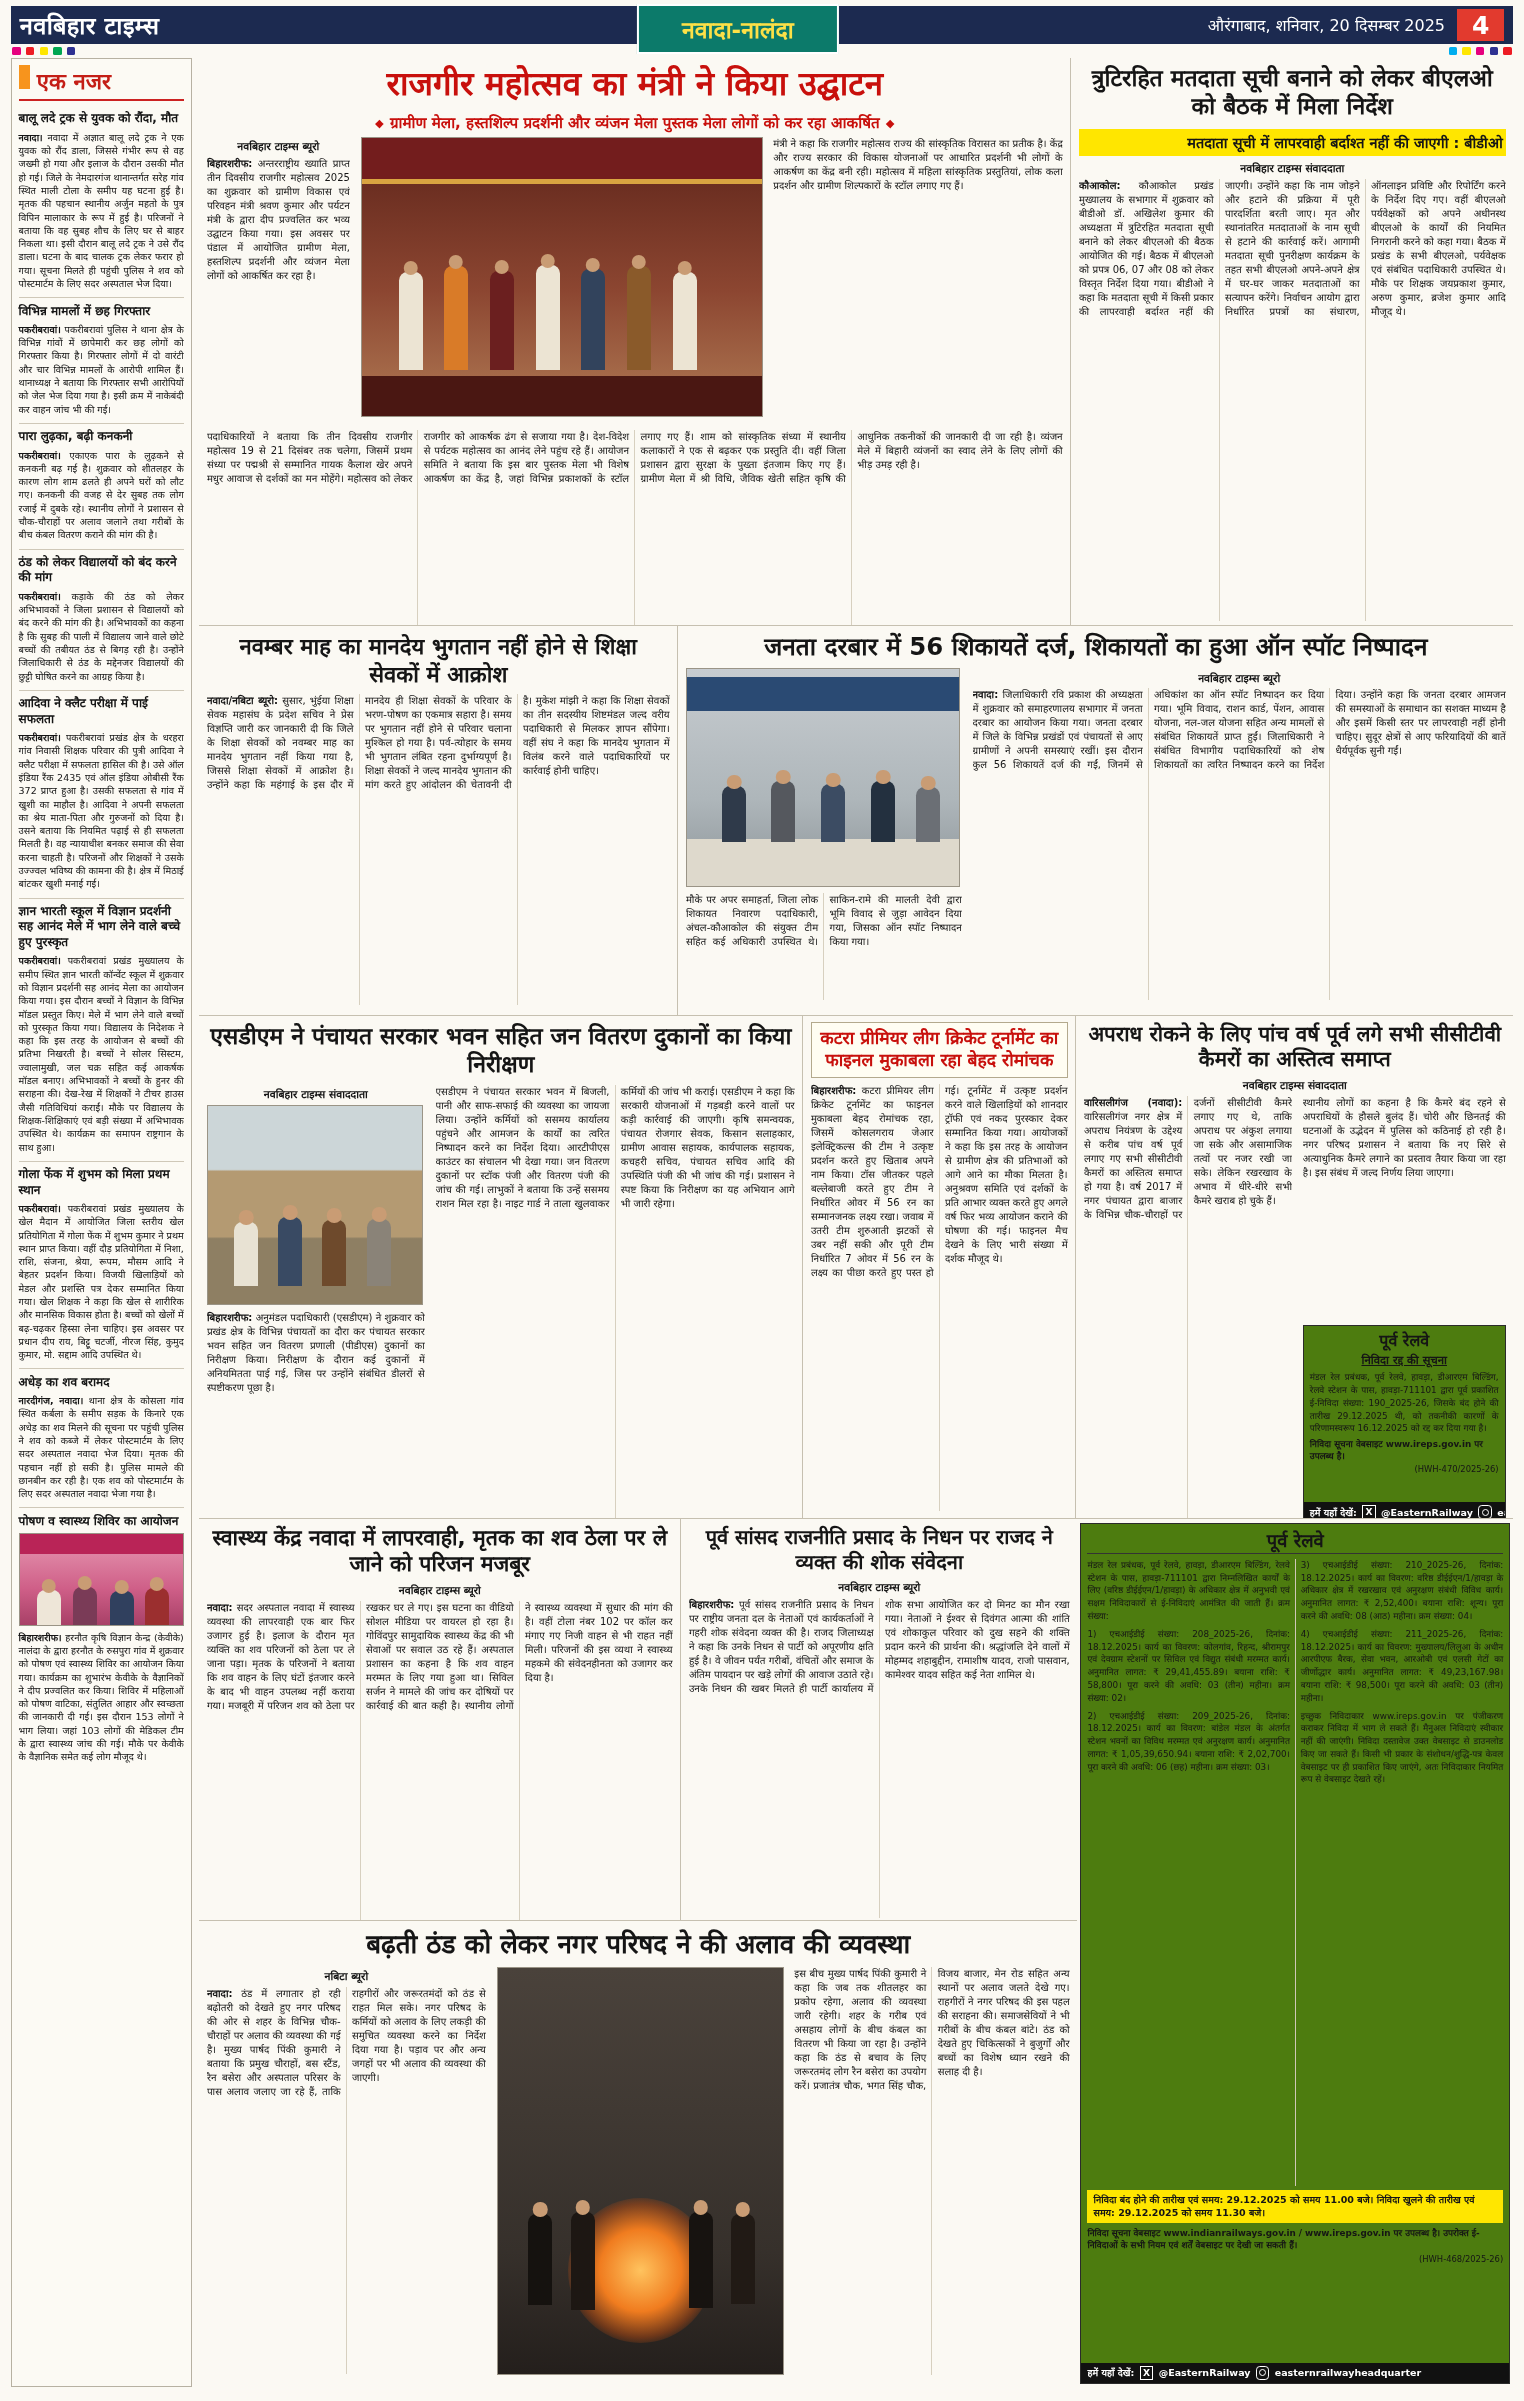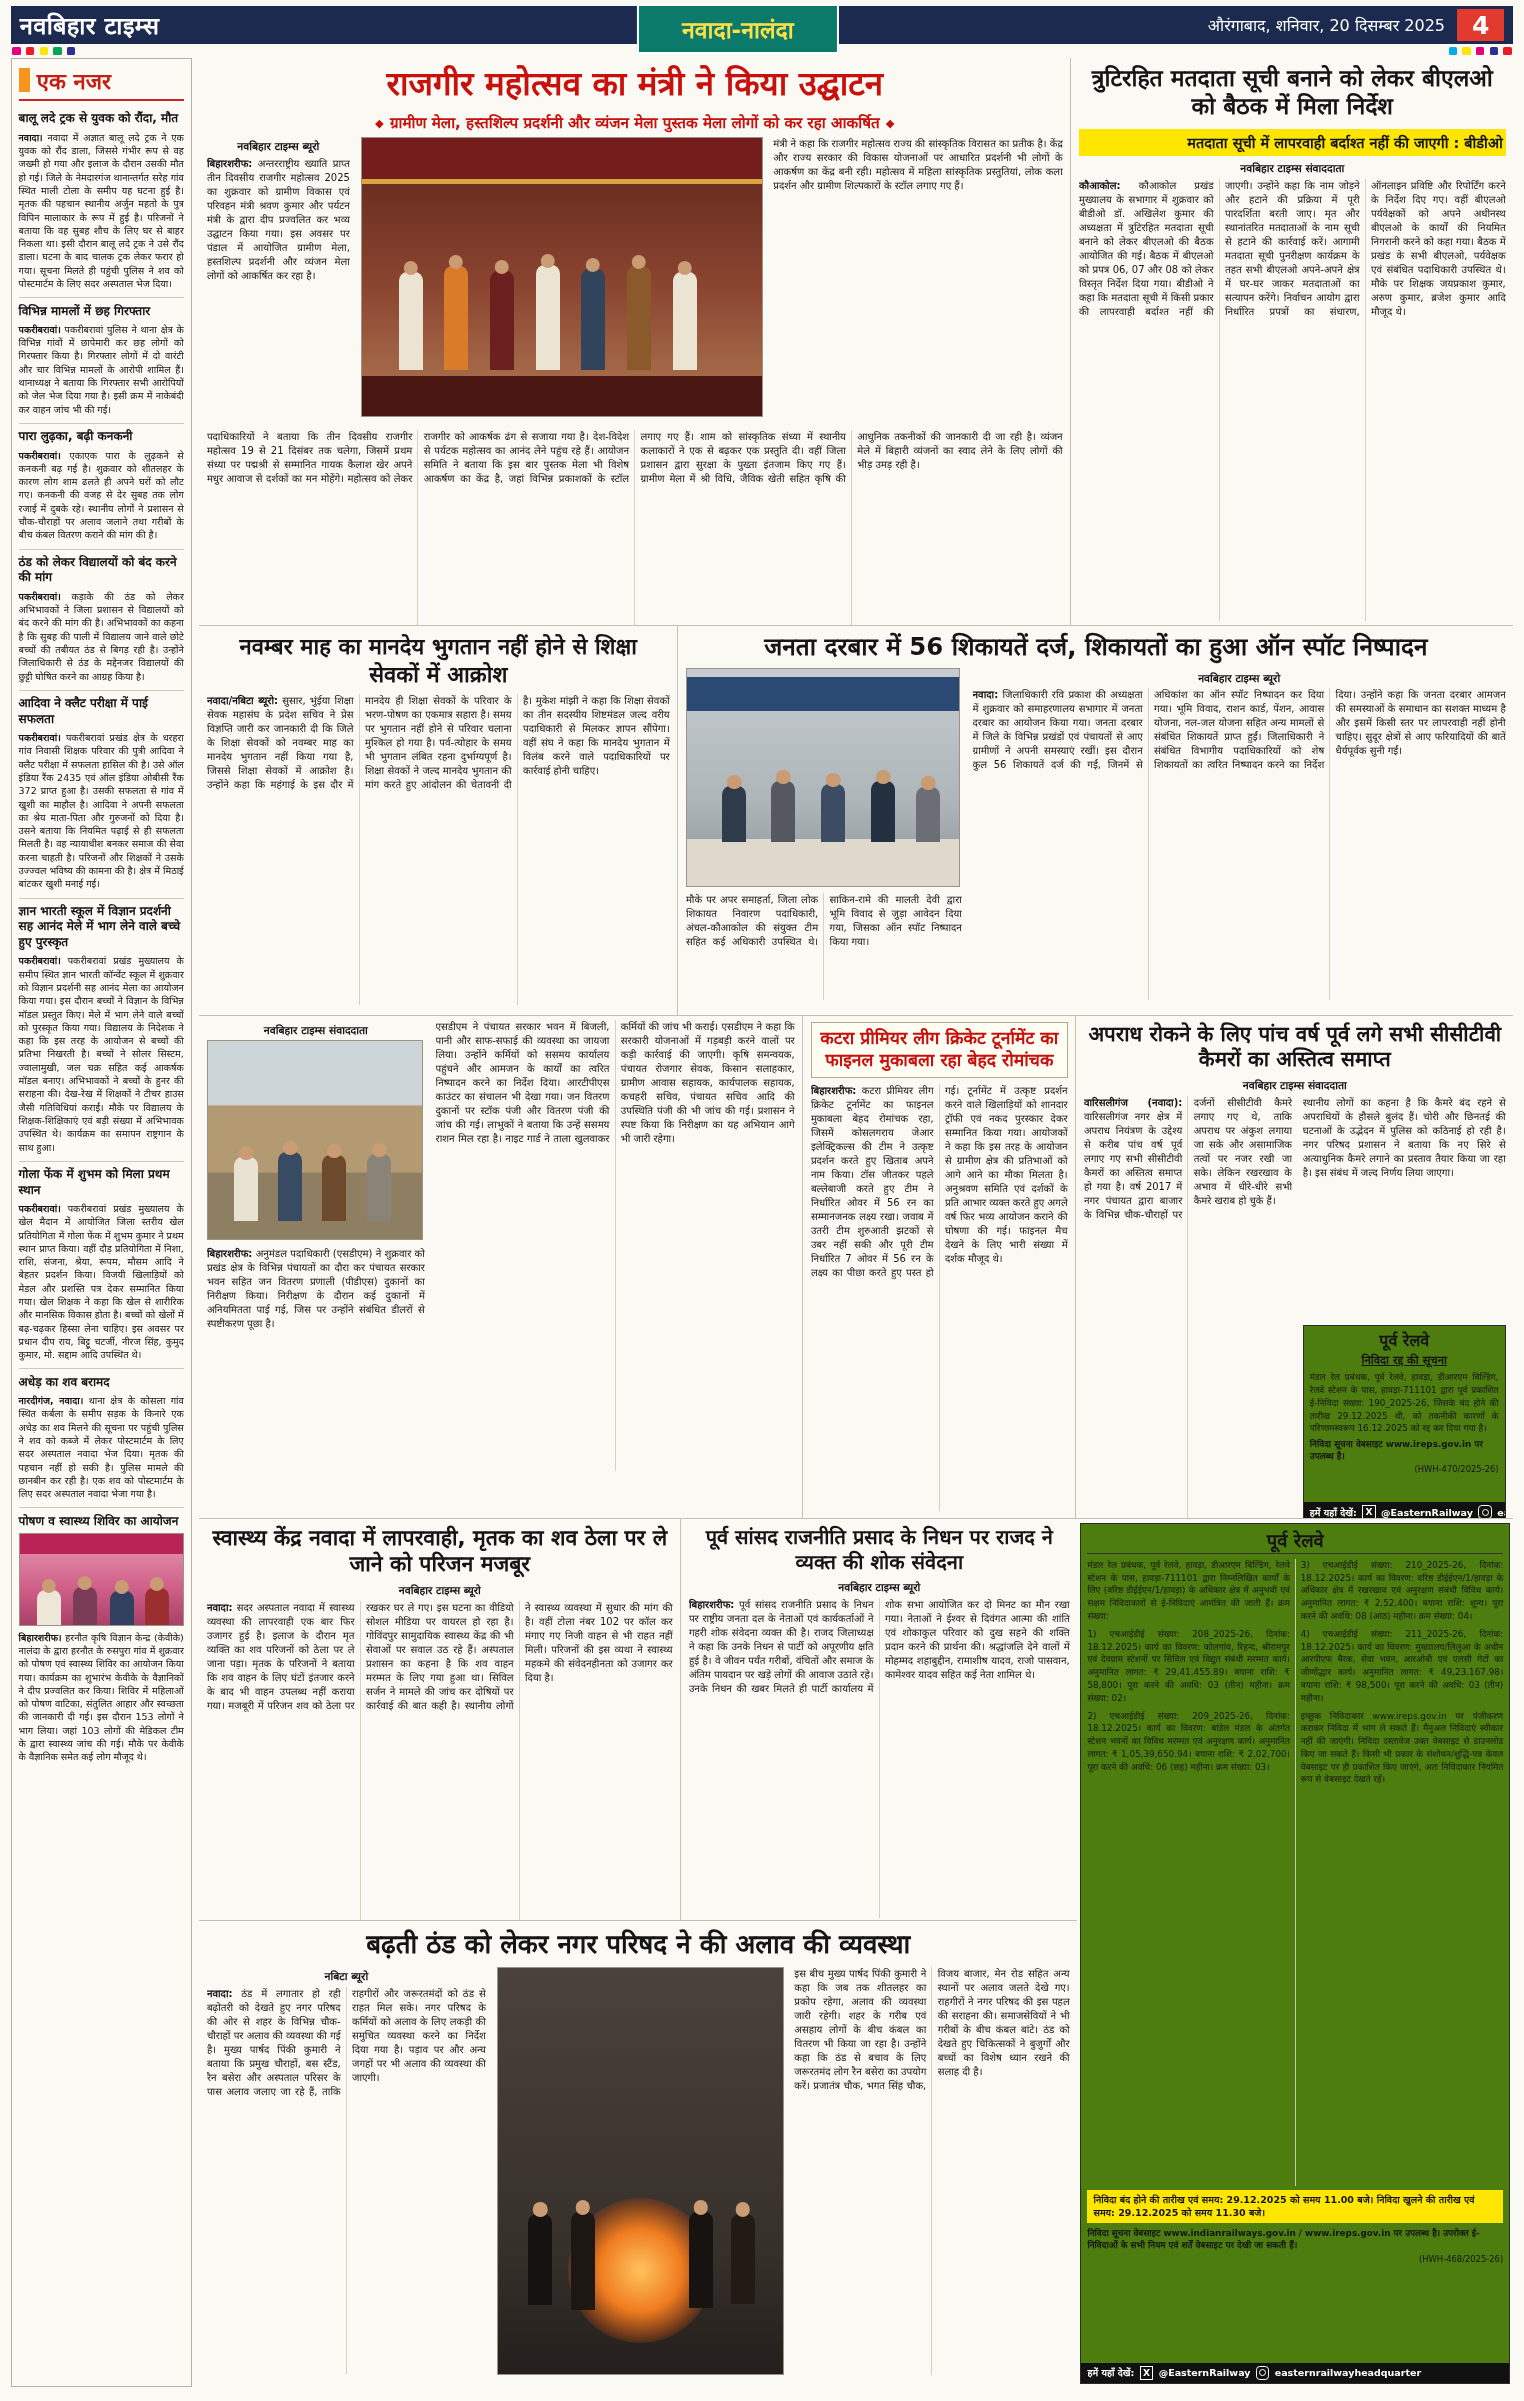--- a/index.html
+++ b/index.html
@@ -13,21 +13,21 @@
            font-size:23px;font-weight:bold;padding:6.9px 43px;border:2.3px solid #fff;white-space:nowrap}
   .mast-date{margin-left:auto;color:#fff;font-size:16px;margin-right:12.2px;white-space:nowrap}
   .page-num{background:#e23a2e;color:#fff;font-size:25px;font-weight:bold;width:47px;height:32px;
             display:flex;align-items:center;justify-content:center}
   .regmarks{height:13.7px;display:flex;justify-content:space-between;align-items:center;padding:2.3px 1.5px}
   .dotrow{display:flex;gap:5.3px}
   .dot{width:8.4px;height:8.4px;border-radius:1.5px;display:block}
   
   .content{display:flex;gap:7.6px;height:2329px}
   .sidebar{width:181px;flex:none;border:0.8px solid #b7b1a2;padding:4.6px 6.9px;overflow:hidden;background:#fcfaf4}
-  .sb-head{display:flex;align-items:center;gap:6.9px;border-bottom:2.3px double #c22;padding:1.5px 0 4.6px;margin-bottom:4.6px}
+  .sb-head{display:flex;gap:6.9px;border-bottom:2.3px double #c22;padding:1.5px 0 4.6px;margin-bottom:4.6px}
   .sb-bar{width:11.4px;height:24.4px;background:#f7941d;display:block}
   .sb-title{color:#c41e16;font-size:22px;font-weight:bold}
   .sb-item{border-bottom:0.8px solid #cfc8b8;padding:5.3px 0 6.9px}
   .sb-hl{font-size:12px;font-weight:bold;line-height:1.3;margin-bottom:3.8px}
   .sb-body{font-size:9.5px;line-height:1.4;text-align:justify}
   .main{flex:1;display:flex;flex-direction:column}
   .row{display:flex}
   .bB{border-bottom:0.8px solid #c6c0b0}
   .bR{border-right:0.8px solid #c6c0b0}
   .art{padding:4.6px 7.6px;overflow:hidden}
@@ -223,20 +223,21 @@
                 <p><b class="dl">नवादा:</b> <span>जिलाधिकारी रवि प्रकाश की अध्यक्षता में शुक्रवार को समाहरणालय सभागार में जनता दरबार का आयोजन किया गया। जनता दरबार में जिले के विभिन्न प्रखंडों एवं पंचायतों से आए ग्रामीणों ने अपनी समस्याएं रखीं। इस दौरान कुल 56 शिकायतें दर्ज की गईं, जिनमें से अधिकांश का ऑन स्पॉट निष्पादन कर दिया गया। भूमि विवाद, राशन कार्ड, पेंशन, आवास योजना, नल-जल योजना सहित अन्य मामलों से संबंधित शिकायतें प्राप्त हुईं। जिलाधिकारी ने संबंधित विभागीय पदाधिकारियों को शेष शिकायतों का त्वरित निष्पादन करने का निर्देश दिया। उन्होंने कहा कि जनता दरबार आमजन की समस्याओं के समाधान का सशक्त माध्यम है और इसमें किसी स्तर पर लापरवाही नहीं होनी चाहिए। सुदूर क्षेत्रों से आए फरियादियों की बातें धैर्यपूर्वक सुनी गईं।</span></p>
               </div>
             </div>
           </div>
         </article>
       </div>
 
       <div class="row bB" style="height:503px">
 
         <article class="art bR" style="width:604px;flex:none">
+          <h2 class="hl" style="font-size:23px;padding:1.5px 0 6.1px">एसडीएम ने पंचायत सरकार भवन सहित जन वितरण दुकानों का किया निरीक्षण</h2>
           <div style="display:flex;gap:10.7px;height:451px">
             <div style="width:218px;flex:none">
               <div class="byline">नवबिहार टाइम्स संवाददाता</div>
               <div class="photo" style="width:216px;height:200px;background:linear-gradient(180deg,#ccd6d8 0%,#ccd6d8 32%,#b49a72 33%,#b49a72 66%,#8e7f63 67%)">
                 <span class="fig" style="left:26px;bottom:18.3px;height:64px;background:#e8e2d3"></span>
                 <span class="fig" style="left:70px;bottom:18.3px;height:69px;background:#394a63"></span>
                 <span class="fig" style="left:114px;bottom:18.3px;height:66px;background:#6e4a2c"></span>
                 <span class="fig" style="left:159px;bottom:18.3px;height:67px;background:#8a8378"></span>
               </div>
               <div class="body" style="height:226px;margin-top:6.1px">

